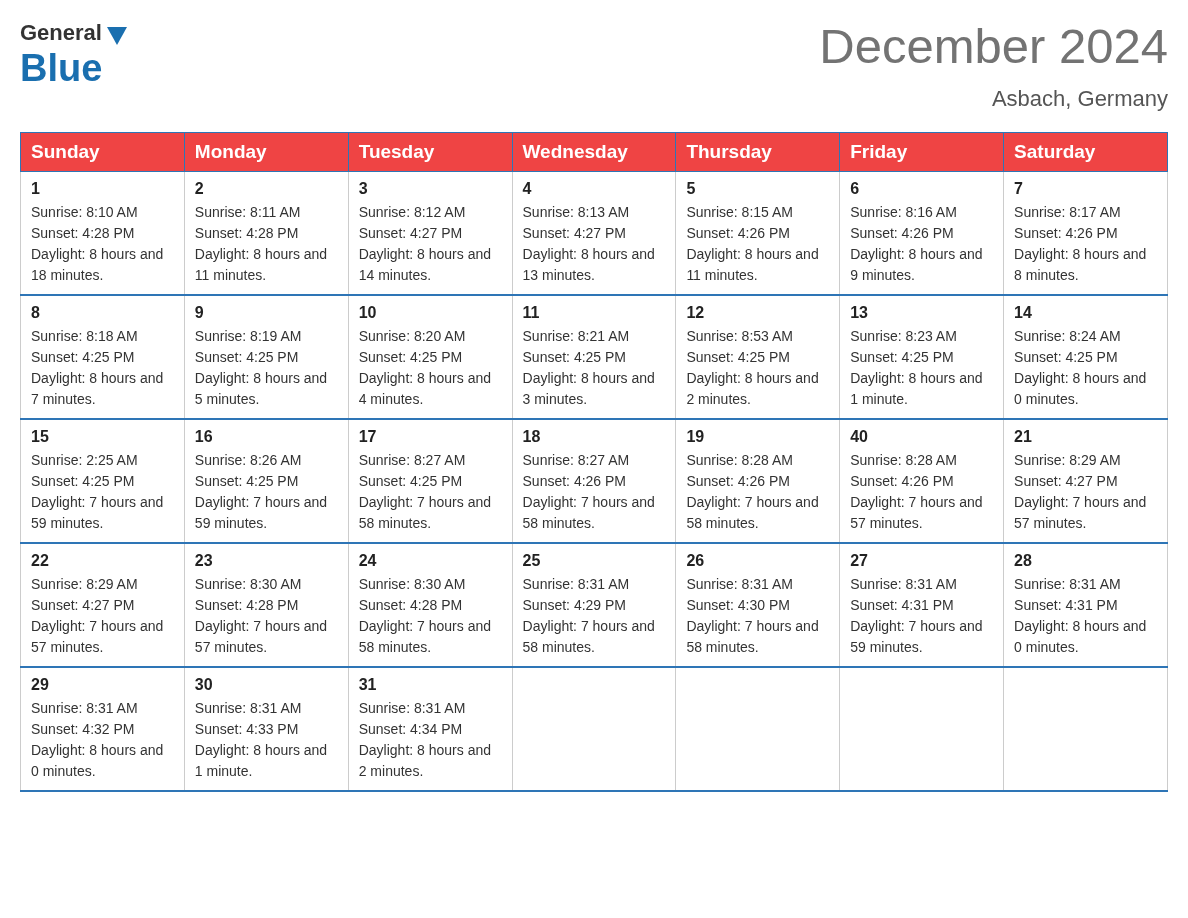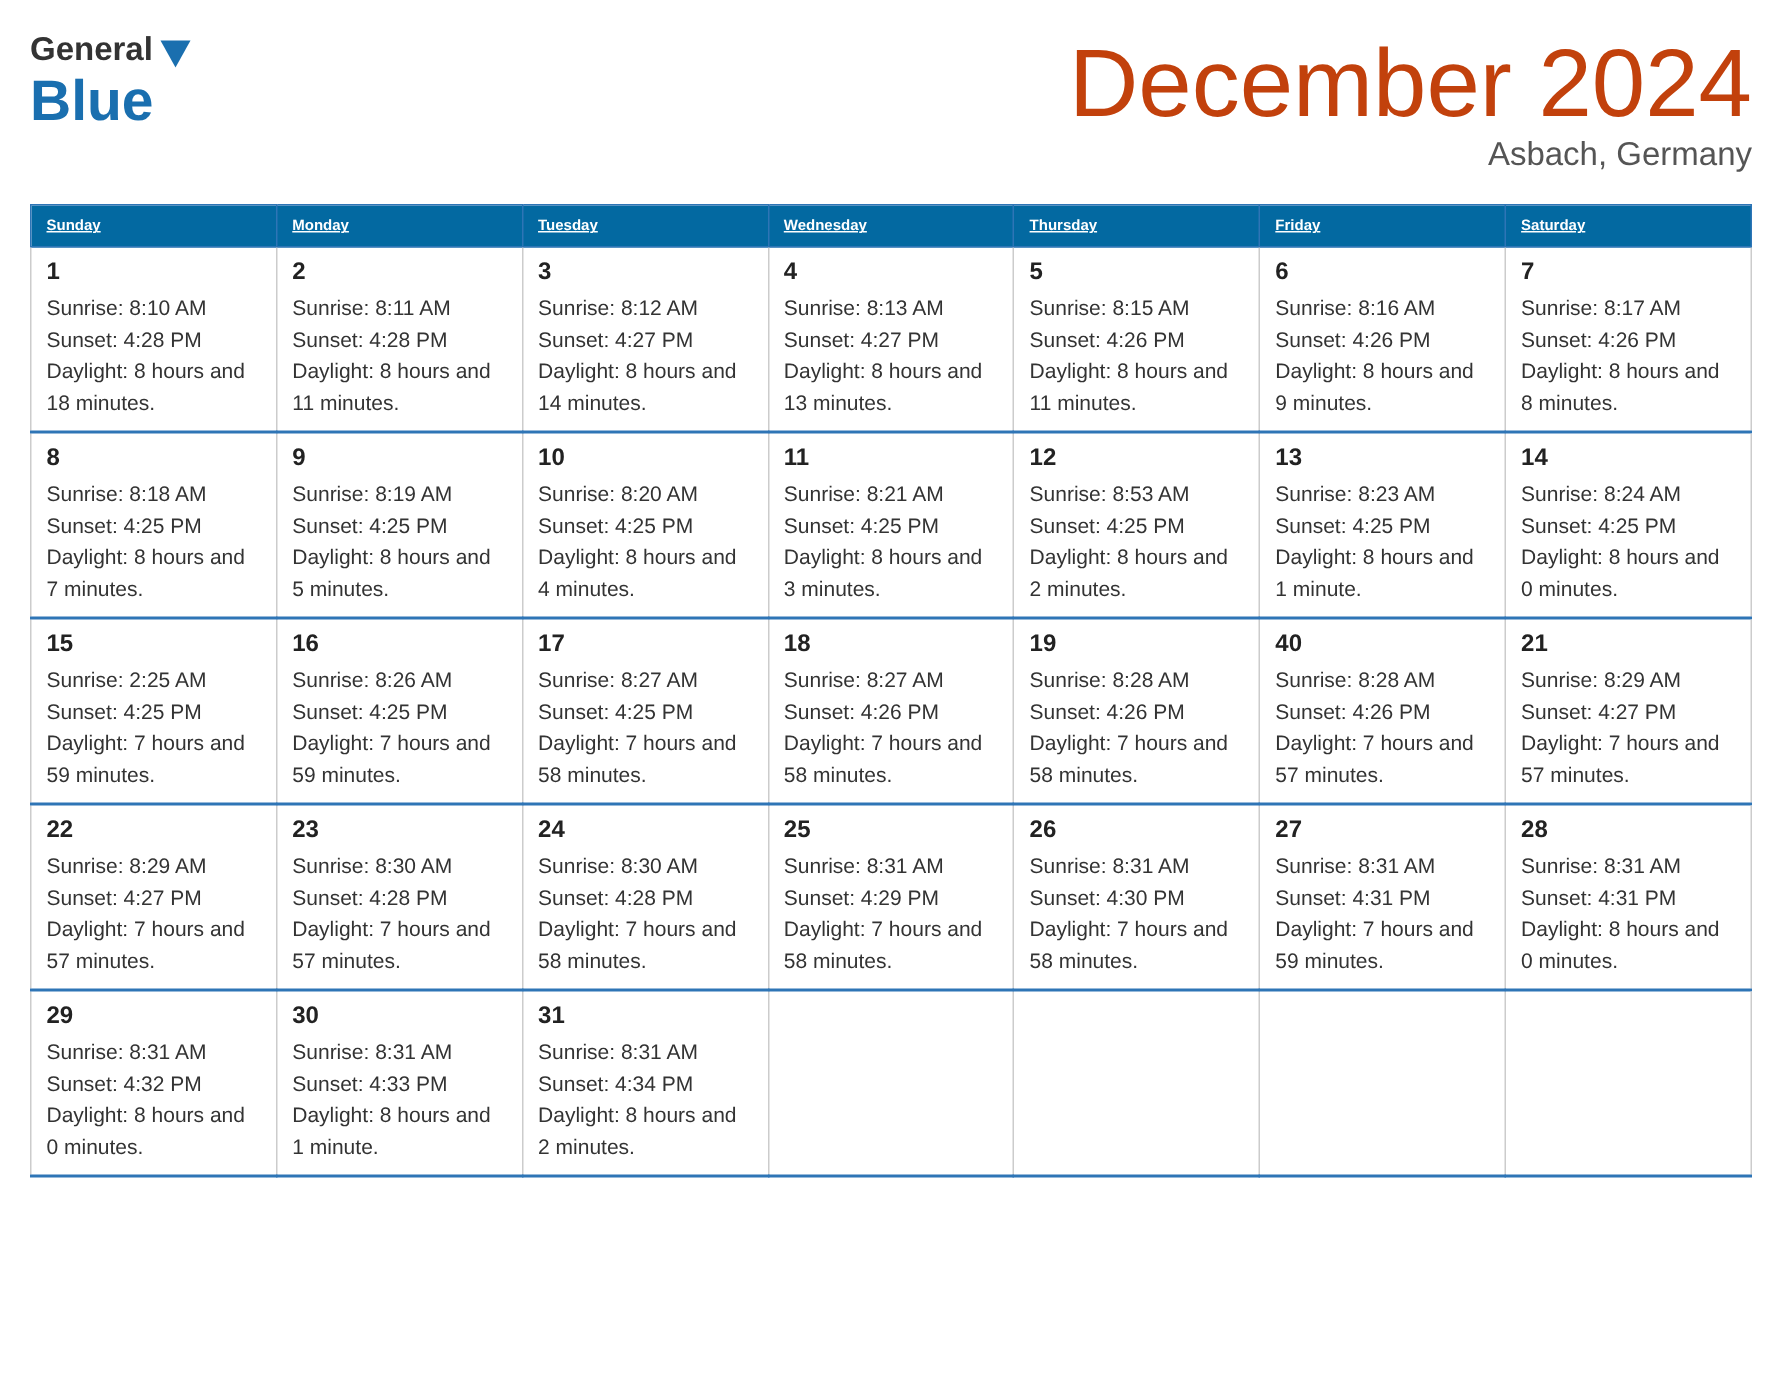--- a/index.html
+++ b/index.html
@@ -13,45 +13,44 @@
     .header {
       display: flex;
       justify-content: space-between;
       align-items: flex-start;
       margin-bottom: 20px;
     }
     .title-block {
       text-align: right;
     }
     .calendar-title {
-      font-size: 64px;
+      font-size: 49px;
       font-weight: normal;
-      color: #c2410c;
+      color: #737373;
       line-height: 1.1;
       margin-left: 17px;
     }
     .calendar-subtitle {
       font-size: 22px;
       color: #555;
-      margin-top: 0;
+      margin-top: 12px;
     }
     table {
       width: 100%;
       border-collapse: collapse;
       table-layout: fixed;
     }
     thead tr th {
-      background-color: #0369a1;
+      background-color: #ef4444;
       color: #fff;
-      font-size: 10px;
+      font-size: 19px;
       font-weight: bold;
       padding: 8px 10px;
       text-align: left;
       border: 1px solid #2e75b6;
-      text-decoration: underline;
     }
     tbody tr td {
       vertical-align: top;
       padding: 8px 10px;
       font-size: 13px;
       color: #333;
       border: 1px solid #ccc;
       min-height: 100px;
       height: 110px;
     }

